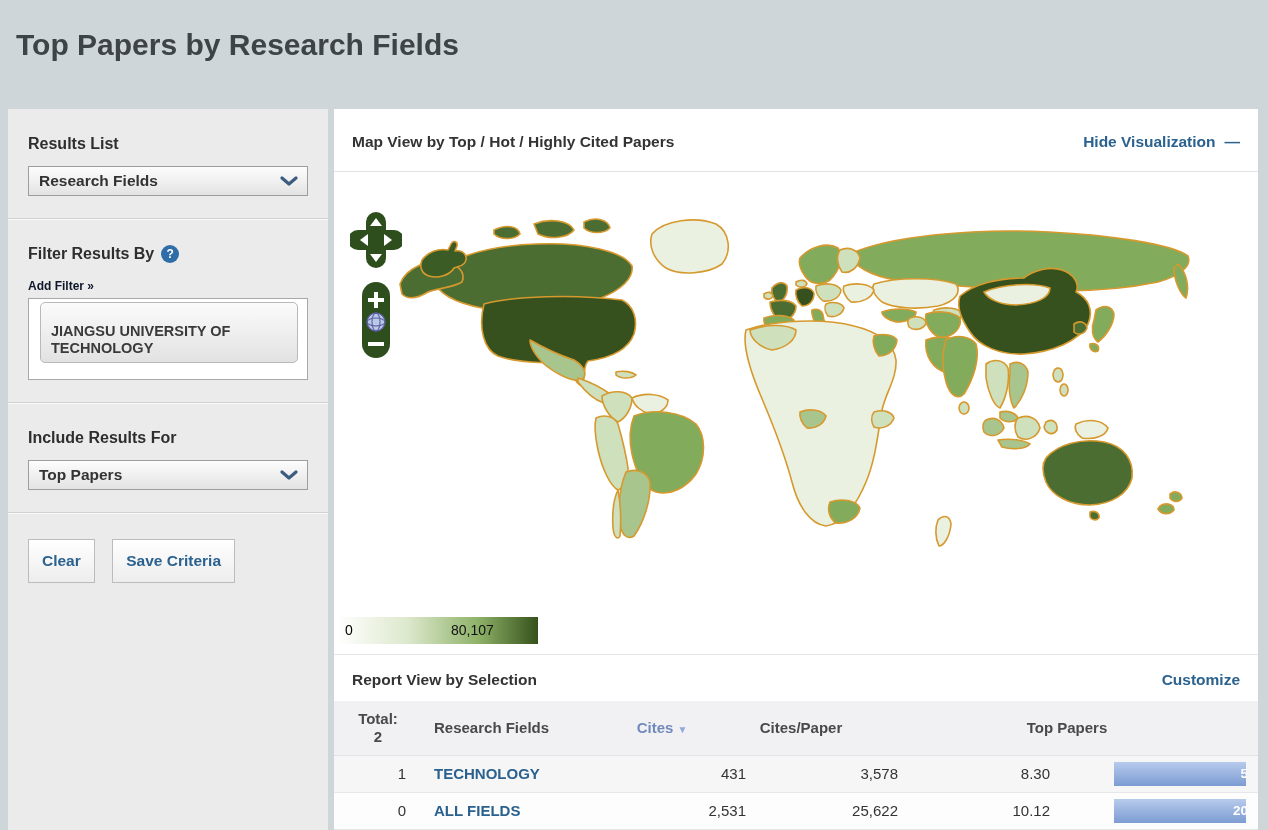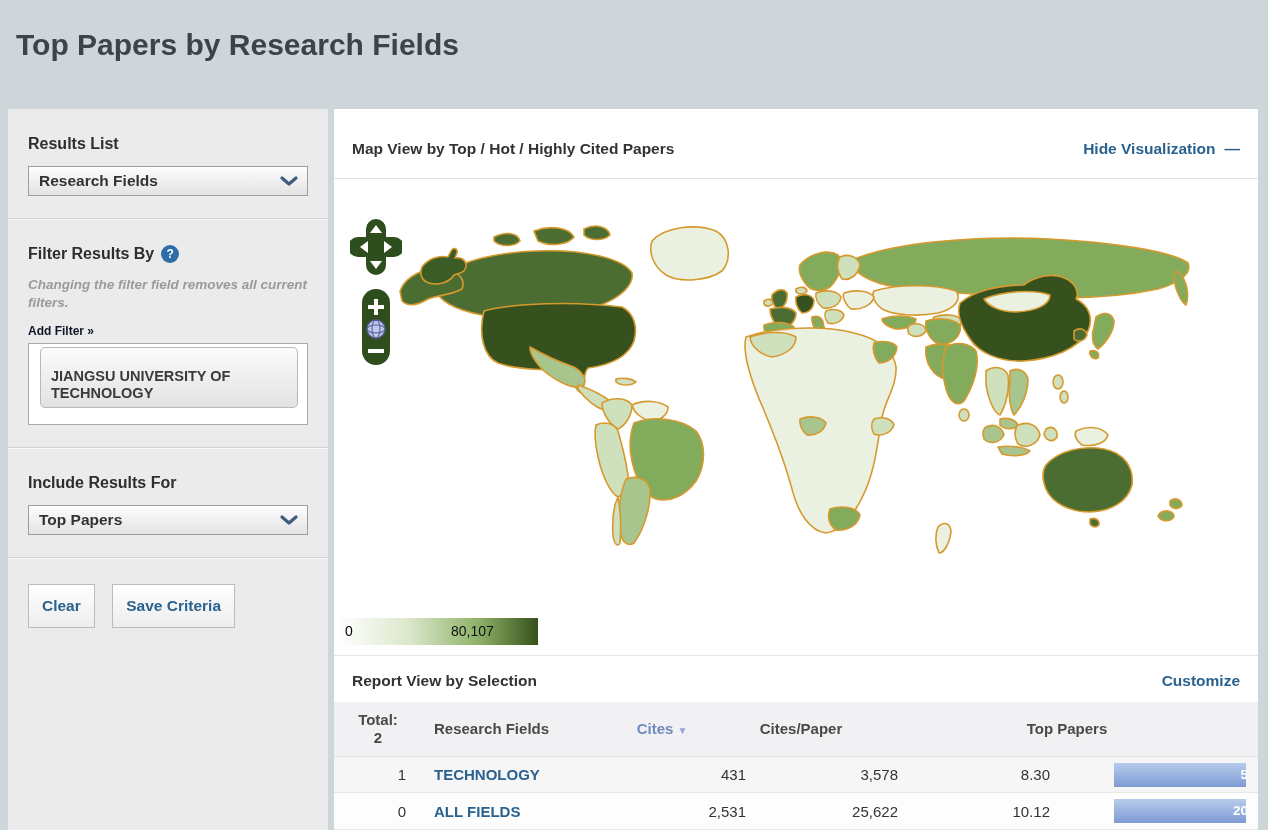--- a/index.html
+++ b/index.html
@@ -26,21 +26,21 @@
   .filter-box{background:#fff;border:1px solid #a8a8a8;height:76px;padding:2px;}
   .filter-pill{display:inline-block;margin:1px 0 0 9px;max-width:236px;background:linear-gradient(#fbfbfb,#e2e2e2);
     border:1px solid #b9b9b9;border-radius:5px;padding:20px 10px 4px;font-weight:bold;font-size:14.5px;color:#3a3a3a;line-height:1.2;cursor:pointer;}
   .btn-row{padding:26px 20px;}
   .btn{display:inline-block;background:linear-gradient(#ffffff,#ededed);border:1px solid #bcbcbc;color:#2a618e;
     font-weight:bold;font-size:15.5px;padding:12px 13px;margin-right:13px;cursor:pointer;}
 
   
   .main{flex:1;background:#fff;display:flex;flex-direction:column;box-sizing:border-box;}
   .panel-header{display:flex;justify-content:space-between;align-items:center;}
-  .viz-header{padding:31px 18px 20px;border-bottom:1px solid #e2e2e2;}
+  .viz-header{padding:24px 18px 20px;border-bottom:1px solid #e2e2e2;}
   .report-header{padding:16px 18px 12px;}
   .panel-title{font-size:15.5px;font-weight:bold;color:#333;}
   .panel-link{font-size:15.5px;font-weight:bold;color:#2a618e;text-decoration:none;cursor:pointer;}
   .hide-glyph{margin-left:9px;font-weight:bold;}
 
   .map-area{position:relative;height:494px;border-bottom:1px solid #e6e6e6;}
   .map-svg{position:absolute;left:0;top:0;cursor:pointer;}
   .map-controls{position:absolute;left:16px;top:38px;}
   .legend{position:absolute;left:4px;bottom:10px;width:200px;height:27px;
     background:linear-gradient(to right,#ffffff 0%,#dce8cc 35%,#8fb269 70%,#35521b 100%);}
@@ -91,21 +91,20 @@
           <path d="M2,2 L9,8 L16,2" fill="none" stroke="#3d5c80" stroke-width="3.2" stroke-linecap="round" stroke-linejoin="round"></path>
         </svg>
       </div>
     </div>
 
     <div class="side-section">
       <h2 class="side-heading">
         <span>Filter Results By</span>
         <span class="help-icon">?</span>
       </h2>
-      <p class="filter-note">Changing the filter field removes all current filters.</p>
       <a class="add-filter">Add Filter »</a>
       <div class="filter-box">
         <span class="filter-pill">JIANGSU UNIVERSITY OF TECHNOLOGY</span>
       </div>
     </div>
 
     <div class="side-section">
       <h2 class="side-heading">Include Results For</h2>
       <div class="dropdown">
         <span>Top Papers</span>

